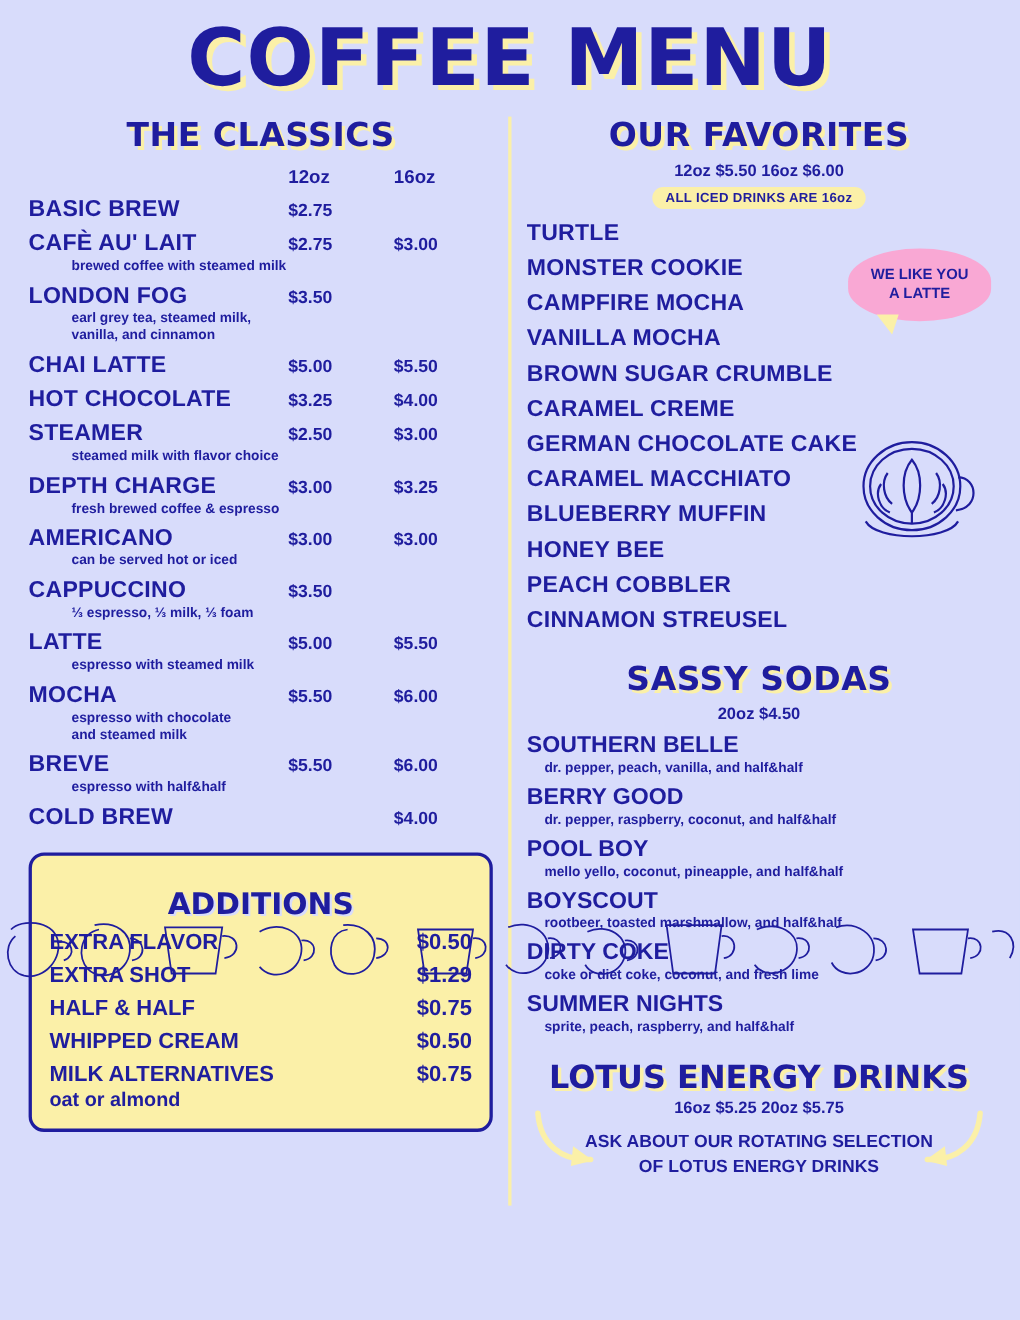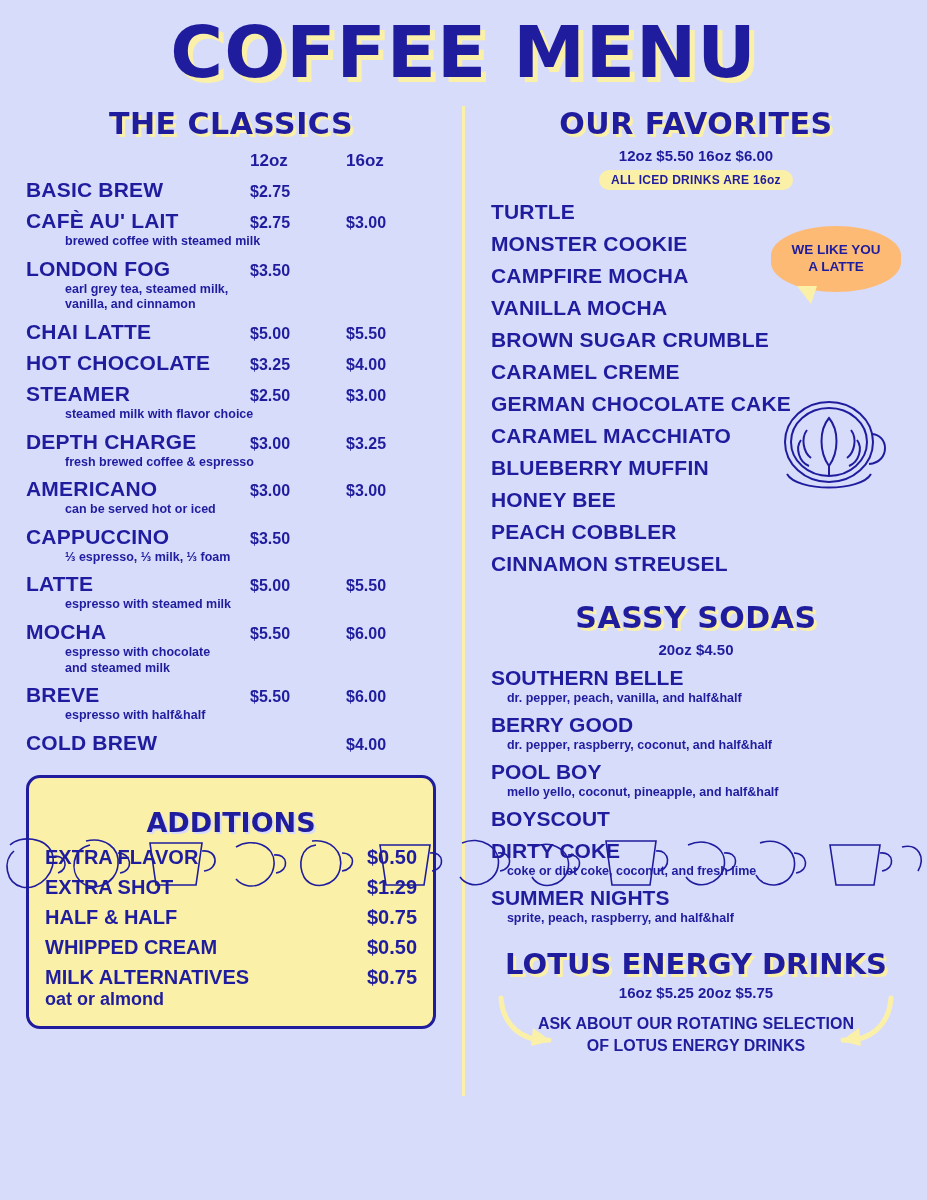--- a/index.html
+++ b/index.html
@@ -34,21 +34,20 @@
     text-shadow: 5px 5px 0 #fbf0a8;
     line-height: 1;
     font-family: "DejaVu Sans", sans-serif;
   }
 
   
   .columns {
     display: flex;
     padding: 18px 26px 0 26px;
     box-sizing: border-box;
-    gap: 12px;
   }
   .col-left {
     width: 430px;
     position: relative;
   }
   .divider {
     width: 3px;
     background: #fbf0a8;
     margin: 0 14px;
     height: 990px;
@@ -161,21 +160,21 @@
     font-weight: 700;
     margin-top: 8px;
     letter-spacing: 0.2px;
   }
 
   .bubble {
     position: absolute;
     right: 0px;
     top: 120px;
     width: 130px;
-    background: #fdba74;
+    background: #f9a8d4;
     border-radius: 50%/45%;
     text-align: center;
     font-size: 13.5px;
     font-weight: 700;
     line-height: 1.25;
     padding: 16px 8px;
     box-sizing: border-box;
   }
   .bubble:after {
     content: "";
@@ -469,20 +468,21 @@
             <div>
               <div class="soda-name">BERRY GOOD</div>
               <div class="soda-desc">dr. pepper, raspberry, coconut, and half&amp;half</div>
             </div>
             <div>
               <div class="soda-name">POOL BOY</div>
               <div class="soda-desc">mello yello, coconut, pineapple, and half&amp;half</div>
             </div>
             <div>
               <div class="soda-name">BOYSCOUT</div>
+              <div class="soda-desc">rootbeer, toasted marshmallow, and half&amp;half</div>
             </div>
             <div>
               <div class="soda-name">DIRTY COKE</div>
               <div class="soda-desc">coke or diet coke, coconut, and  fresh lime</div>
             </div>
             <div>
               <div class="soda-name">SUMMER NIGHTS</div>
               <div class="soda-desc">sprite, peach, raspberry, and half&amp;half</div>
             </div>
           </div>

